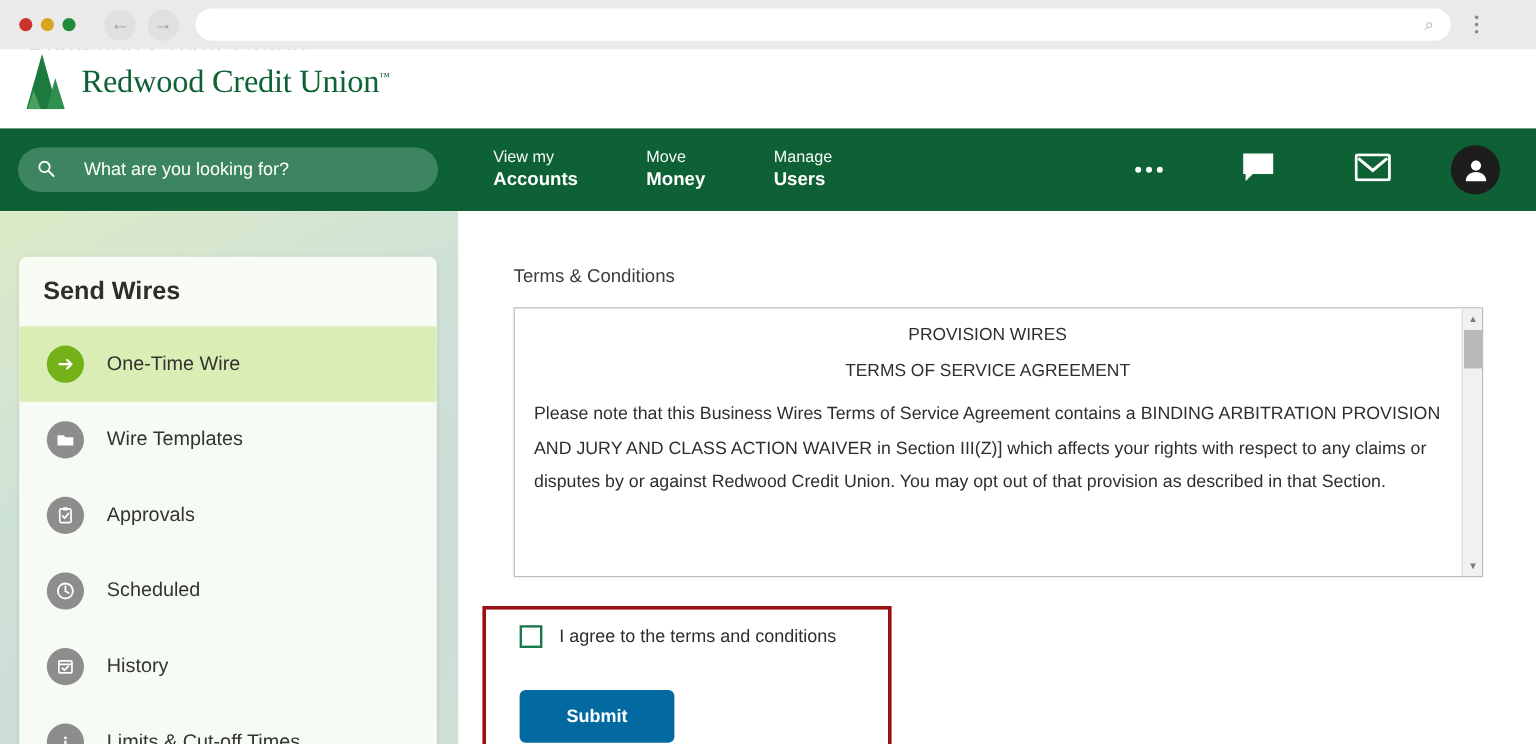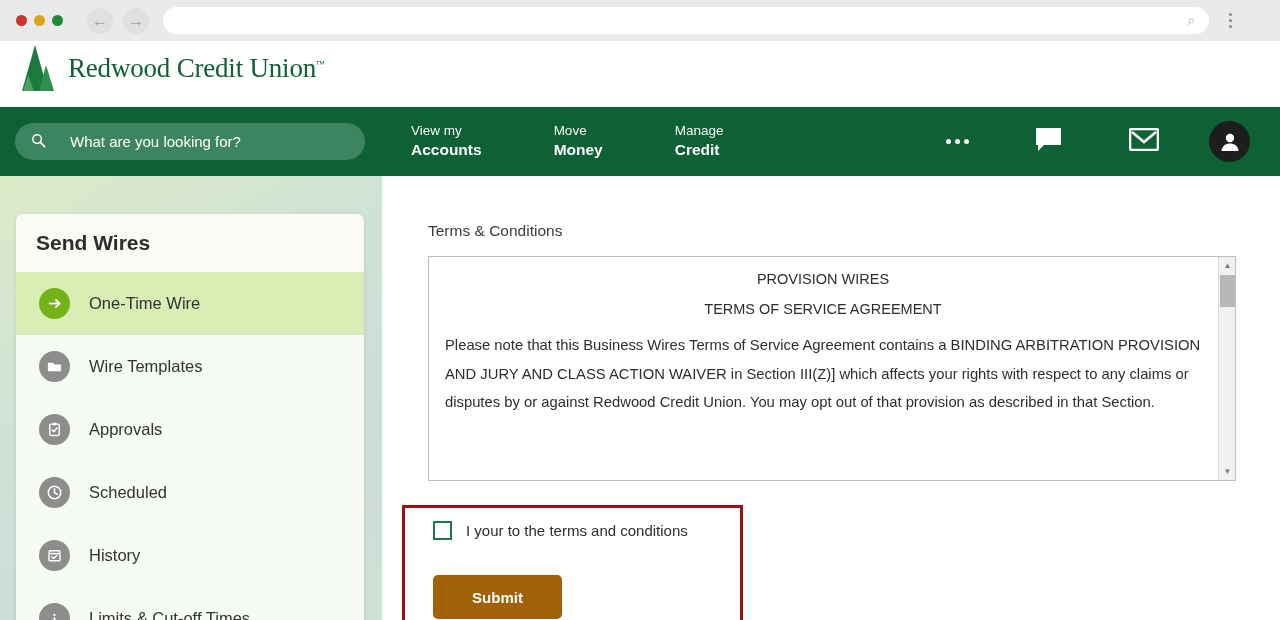--- a/index.html
+++ b/index.html
@@ -83,21 +83,21 @@
     background: #3d8560; border-radius: 19px;
     display: flex; align-items: center; padding: 0 16px; gap: 24px;
   }
   .search-icon { color: #ffffff; font-size: 15px; line-height: 1; }
   .search-input {
     flex: 1; background: transparent; border: 0; outline: 0;
     color: #ffffff; font-size: 15px; font-family: "Liberation Sans", sans-serif;
   }
   .search-input::placeholder { color: #ffffff; opacity: 1; }
 
-  .nav-items { display: flex; align-items: center; margin-left: 46px; gap: 16px; }
+  .nav-items { display: flex; align-items: center; margin-left: 46px; gap: 1px; }
   .nav-item { color: #ffffff; line-height: 1.25; margin-right: 56px; }
   .nav-item .sm { display: block; font-size: 13.5px; font-weight: 400; opacity: .96; }
   .nav-item .lg { display: block; font-size: 15.5px; font-weight: bold; }
 
   .nav-right { position: absolute; right: 0; top: 0; height: 69px; display: flex; align-items: center; }
   .ellipsis-icon { display: flex; gap: 4px; margin-right: 65px; }
   .ellipsis-icon i { width: 5px; height: 5px; border-radius: 50%; background: #fff; display: block; }
   .chat-icon { margin-right: 66px; }
   .mail-icon { margin-right: 50px; }
   .avatar {
@@ -192,21 +192,21 @@
   }
   .agree-row { position: absolute; top: 13px; left: 28px; display: flex; align-items: center; gap: 14px; }
   .checkbox {
     width: 19px; height: 19px; background: #ffffff;
     border: 2px solid #1b7a4a; flex: none;
   }
   .agree-text { font-size: 15px; color: #2e2e2e; white-space: nowrap; }
   .submit-btn {
     position: absolute; top: 67px; left: 28px;
     width: 129px; height: 44px;
-    background: #a16207; border: 0; border-radius: 5px;
+    background: #0369a1; border: 0; border-radius: 5px;
     color: #ffffff; font-size: 15px; font-weight: bold;
     font-family: "Liberation Sans", sans-serif;
     cursor: pointer;
   }
 </style>
 </head>
 <body>
 
 <div class="browser-chrome">
   <div class="traffic-lights">
@@ -259,21 +259,21 @@
       <div class="nav-item">
         <span class="sm">View my</span>
         <span class="lg">Accounts</span>
       </div>
       <div class="nav-item">
         <span class="sm">Move</span>
         <span class="lg">Money</span>
       </div>
       <div class="nav-item">
         <span class="sm">Manage</span>
-        <span class="lg">Credit</span>
+        <span class="lg">Users</span>
       </div>
     </div>
 
     <div class="nav-right">
       <span class="ellipsis-icon">
           <i></i>
           <i></i>
           <i></i>
         </span>
       <span class="chat-icon">
@@ -376,19 +376,19 @@
         <div class="tc-scrollbar">
           <span class="sb-arrow up">▲</span>
           <span class="sb-thumb"></span>
           <span class="sb-arrow down">▼</span>
         </div>
       </div>
 
       <div class="agree-zone">
         <div class="agree-row">
           <span class="checkbox"></span>
-          <span class="agree-text">I your to the terms and conditions</span>
+          <span class="agree-text">I agree to the terms and conditions</span>
         </div>
         <button class="submit-btn">Submit</button>
       </div>
     </div>
   </div>
 </div>
 
 </body></html>

